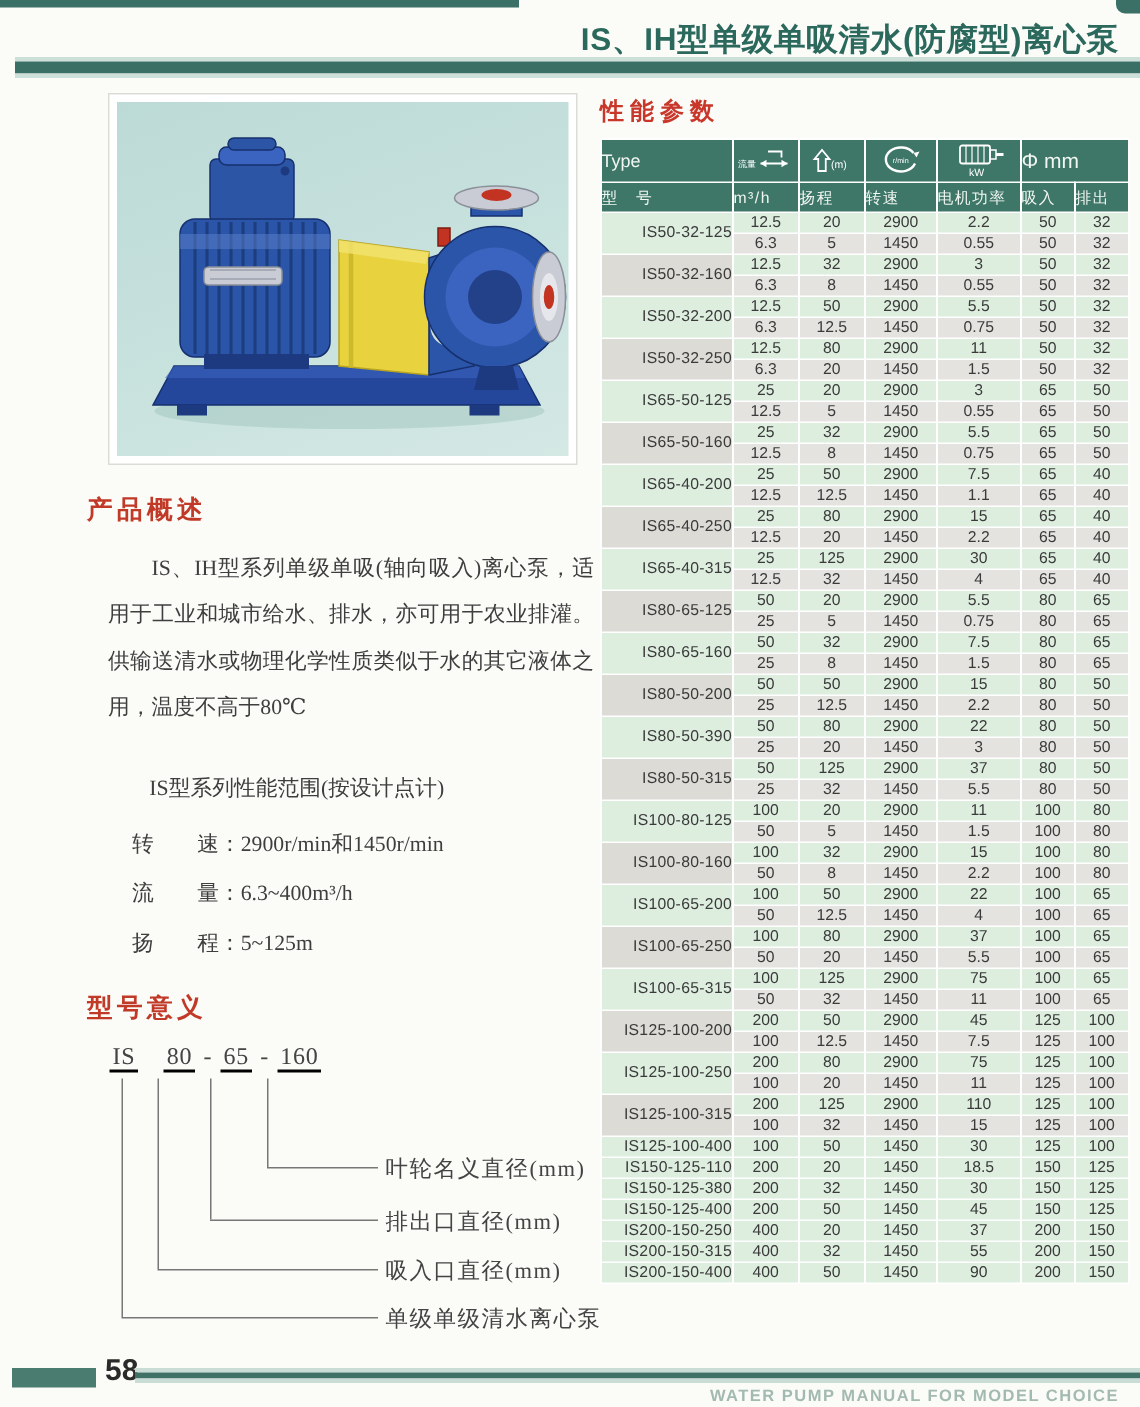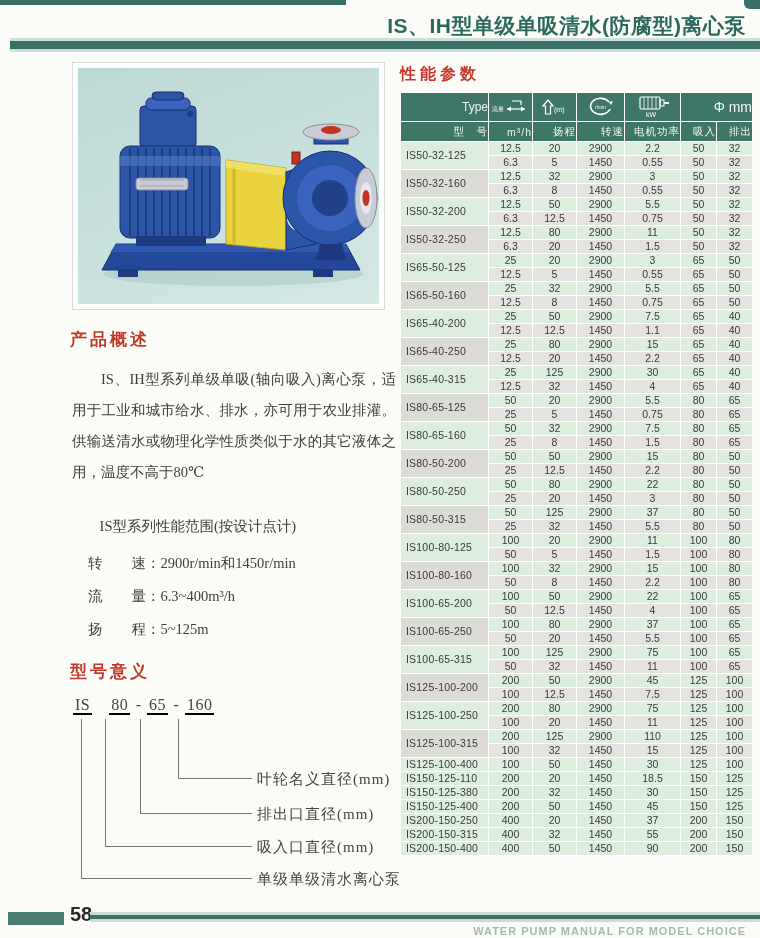--- a/index.html
+++ b/index.html
@@ -20,21 +20,21 @@
   .header-bar .lt{height:3px;background:#ccdfd8}
   .header-bar .dk{height:8px;background:#396f64}
   
   .photo-frame{
     position:absolute;left:72px;top:62px;width:313px;height:248px;
     background:#fff;border:1px solid #dcdcd6;box-sizing:border-box;padding:5px;
   }
   .photo-inner{width:100%;height:100%;background:linear-gradient(160deg,#bcdad6 0%,#c8e2de 55%,#d4e8e4 100%);overflow:hidden}
   
   .sec-heading{
-    position:absolute;left:70px;
+    position:absolute;left:58px;
     font-size:17px;font-weight:bold;color:#c13a28;letter-spacing:3px;
   }
   .left-text{
     position:absolute;left:72px;top:364px;width:324px;
     font-family:"Liberation Serif","DejaVu Serif",serif;
     color:#3e3e3e;font-size:14.5px;
   }
   .left-text .para{line-height:31px;text-align:justify;text-indent:2em;margin:0}
   .left-text .range-title{margin-top:23px;padding-left:1.9em;line-height:30px}
   .left-text .spec-line{padding-left:1.1em;margin-top:12px;line-height:21px;white-space:nowrap}
@@ -45,26 +45,26 @@
   .diagram .seg{border-bottom:2px solid #000000;padding:0 2px}
   .diagram .dash{padding:0 1px}
   .dg-v{position:absolute;width:1px;background:#777}
   .dg-h{position:absolute;height:1px;background:#777}
   .dg-label{position:absolute;left:185px;font-size:15px;white-space:nowrap;letter-spacing:1px}
   
   .perf-heading{position:absolute;left:400px;top:64px;font-size:16px;font-weight:bold;color:#c8372a;letter-spacing:4px}
   .perf-wrap{position:absolute;left:400px;top:92px}
   table.perf{border-collapse:collapse;table-layout:fixed;width:352px}
   .perf th,.perf td{border:1px solid #fff;padding:0;overflow:hidden;white-space:nowrap;box-sizing:border-box}
-  .perf thead th{background:#3e7668;color:#f0f6f1;font-weight:normal;text-align:right;vertical-align:middle}
+  .perf thead th{background:#3e7668;color:#f0f6f1;font-weight:normal;text-align:left;vertical-align:middle}
   .perf .hr1 th{height:29px;font-size:12px}
   .perf .hr2 th{height:20px;font-size:10.5px;letter-spacing:1px}
   .perf tbody td{height:13.8px;font-size:10.5px;color:#3a3a3a;text-align:center;background:#ddeedf;line-height:13px}
   .perf tbody tr.row-gray td{background:#e4e3df}
-  .perf tbody td.model{text-align:left;padding-left:5px;background:#ddeedf;letter-spacing:.2px}
+  .perf tbody td.model{text-align:right;padding-left:5px;background:#ddeedf;letter-spacing:.2px}
   .perf tbody td.model.mgray{background:#dcdbd6}
   .icon-cell{display:flex;align-items:center;justify-content:center}
   
   .footer-block{position:absolute;left:8px;top:912px;width:56px;height:13px;background:#4a7d6f}
   .footer-page{position:absolute;left:70px;top:903px;font-size:20px;font-weight:bold;color:#2a2a2a}
   .footer-rule{position:absolute;left:90px;right:0;top:912px}
   .footer-rule .lt{height:3px;background:#c9ddd6}
   .footer-rule .dk{height:4px;background:#3f7166}
   .footer-tagline{position:absolute;right:14px;top:925px;font-size:11px;font-weight:bold;color:#a3bab1;letter-spacing:1px;white-space:nowrap}
 </style>
@@ -429,21 +429,21 @@
         </tr>
         <tr class="row-gray">
           <td>25</td>
           <td>12.5</td>
           <td>1450</td>
           <td>2.2</td>
           <td>80</td>
           <td>50</td>
         </tr>
         <tr class="row-green">
-          <td class="model" rowspan="2">IS80-50-250</td>
+          <td class="model" rowspan="2">IS80-50-390</td>
           <td>50</td>
           <td>80</td>
           <td>2900</td>
           <td>22</td>
           <td>80</td>
           <td>50</td>
         </tr>
         <tr class="row-gray">
           <td>25</td>
           <td>20</td>

